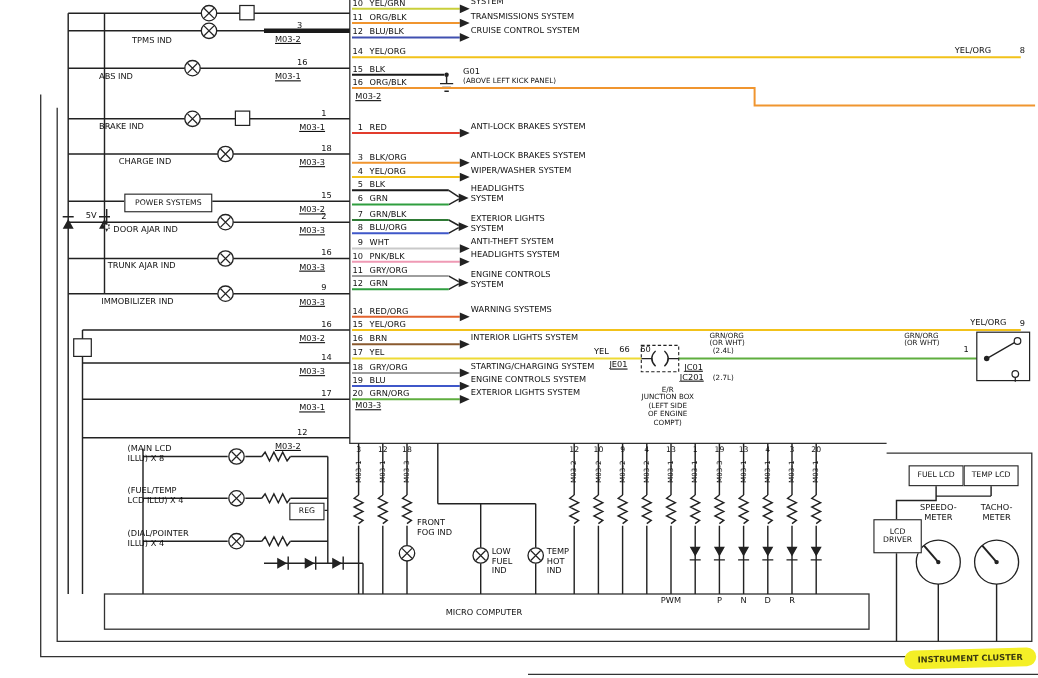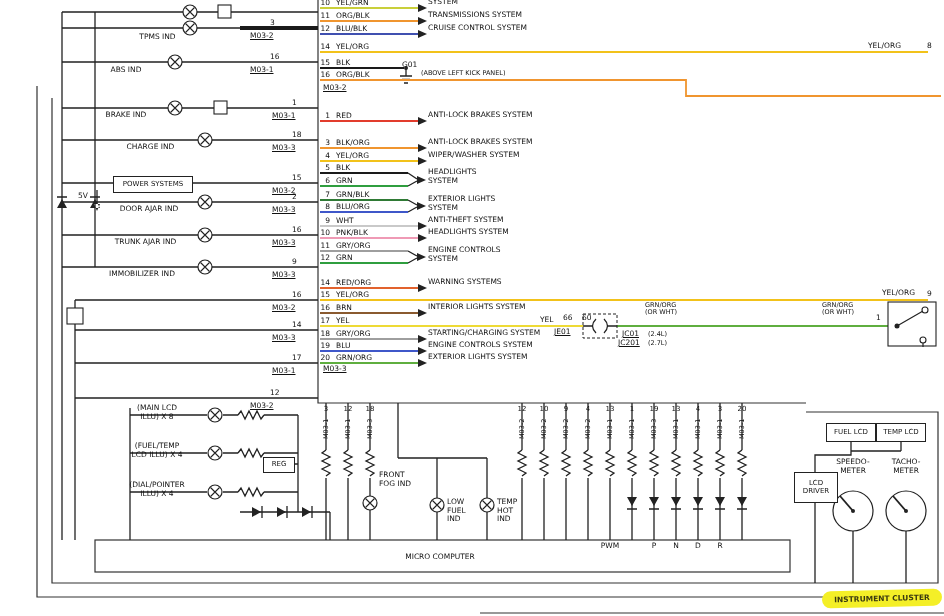--- a/index.html
+++ b/index.html
@@ -2,21 +2,21 @@
 <html><head>
 <meta charset="utf-8">
 <style>
   html,body{margin:0;padding:0;background:#fff}
   #app{position:relative;width:944px;height:616px;background:#fff;overflow:hidden;
        font-family:"DejaVu Sans","Liberation Sans",sans-serif;color:#111}
   svg{position:absolute;left:0;top:0}
   .lbl{position:absolute;font-size:7.5px;line-height:1.15;white-space:nowrap;color:#111}
   .ml{white-space:pre-line}
   .ctr{text-align:center}
-  .rt{text-align:center}
+  .rt{text-align:left}
   .u{text-decoration:underline}
   .t65{font-size:6.5px}
   .box{position:absolute;border:1px solid #222;background:#fff;display:flex;align-items:center;
        justify-content:center;font-size:7px;line-height:1.05;text-align:center}
   
   .wlist{position:absolute;left:320px;top:0;width:330px}
   .wlist .row{position:absolute;left:0;width:330px;height:10px;font-size:7.5px}
   .row .pin{position:absolute;left:-6px;width:16px;text-align:right}
   .row .wn{position:absolute;left:16px}
   .row .sys{position:absolute;left:108px;top:-1px;white-space:pre-line}
@@ -250,35 +250,40 @@
 <div class="lbl rt ml" style="left:116px;top:404px;width:82px">(MAIN LCD
 ILLU) X 8</div>
 <div class="lbl rt ml" style="left:116px;top:442px;width:82px">(FUEL/TEMP
 LCD ILLU) X 4</div>
 <div class="lbl rt ml" style="left:116px;top:481px;width:82px">(DIAL/POINTER
 ILLU) X 4</div>
 <div class="box" style="left:263px;top:457px;width:30px;height:14px">REG</div>
 
 <div class="lbl u" style="left:323px;top:84px">M03-2</div>
 <div class="lbl u" style="left:323px;top:365px">M03-3</div>
-<div class="lbl" style="left:402px;top:61px">G01</div>
+<div class="lbl" style="left:421px;top:61px">G01</div>
 <div class="lbl t65" style="left:421px;top:70px">(ABOVE LEFT KICK PANEL)</div>
 <div class="lbl" style="left:868px;top:42px">YEL/ORG</div>
 <div class="lbl" style="left:927px;top:42px">8</div>
 <div class="lbl" style="left:882px;top:289px">YEL/ORG</div>
 <div class="lbl" style="left:927px;top:290px">9</div>
 
 <div class="lbl" style="left:540px;top:316px">YEL</div>
 <div class="lbl" style="left:563px;top:314px">66</div>
 <div class="lbl u" style="left:554px;top:328px">JE01</div>
 <div class="lbl" style="left:582px;top:314px">60</div>
 <div class="lbl u" style="left:622px;top:330px">JC01</div>
-<div class="lbl t65" style="left:648px;top:331px">(2.4L)</div>
+<div class="lbl t65" style="left:648px;top:316px">(2.4L)</div>
 <div class="lbl u" style="left:618px;top:339px">JC201</div>
 <div class="lbl t65" style="left:648px;top:340px">(2.7L)</div>
+<div class="lbl ml ctr t65" style="left:574px;top:351px;width:66px">E/R
+JUNCTION BOX
+(LEFT SIDE
+OF ENGINE
+COMPT)</div>
 <div class="lbl ml t65" style="left:645px;top:302px">GRN/ORG
 (OR WHT)</div>
 <div class="lbl ml t65" style="left:822px;top:302px">GRN/ORG
 (OR WHT)</div>
 <div class="lbl" style="left:876px;top:314px">1</div>
 
 <div class="lbl ctr" style="left:355px;top:553px;width:170px">MICRO COMPUTER</div>
 <div class="lbl ctr" style="left:600px;top:542px;width:20px">PWM</div>
 <div class="lbl ctr" style="left:649px;top:542px;width:10px">P</div>
 <div class="lbl ctr" style="left:671px;top:542px;width:10px">N</div>

